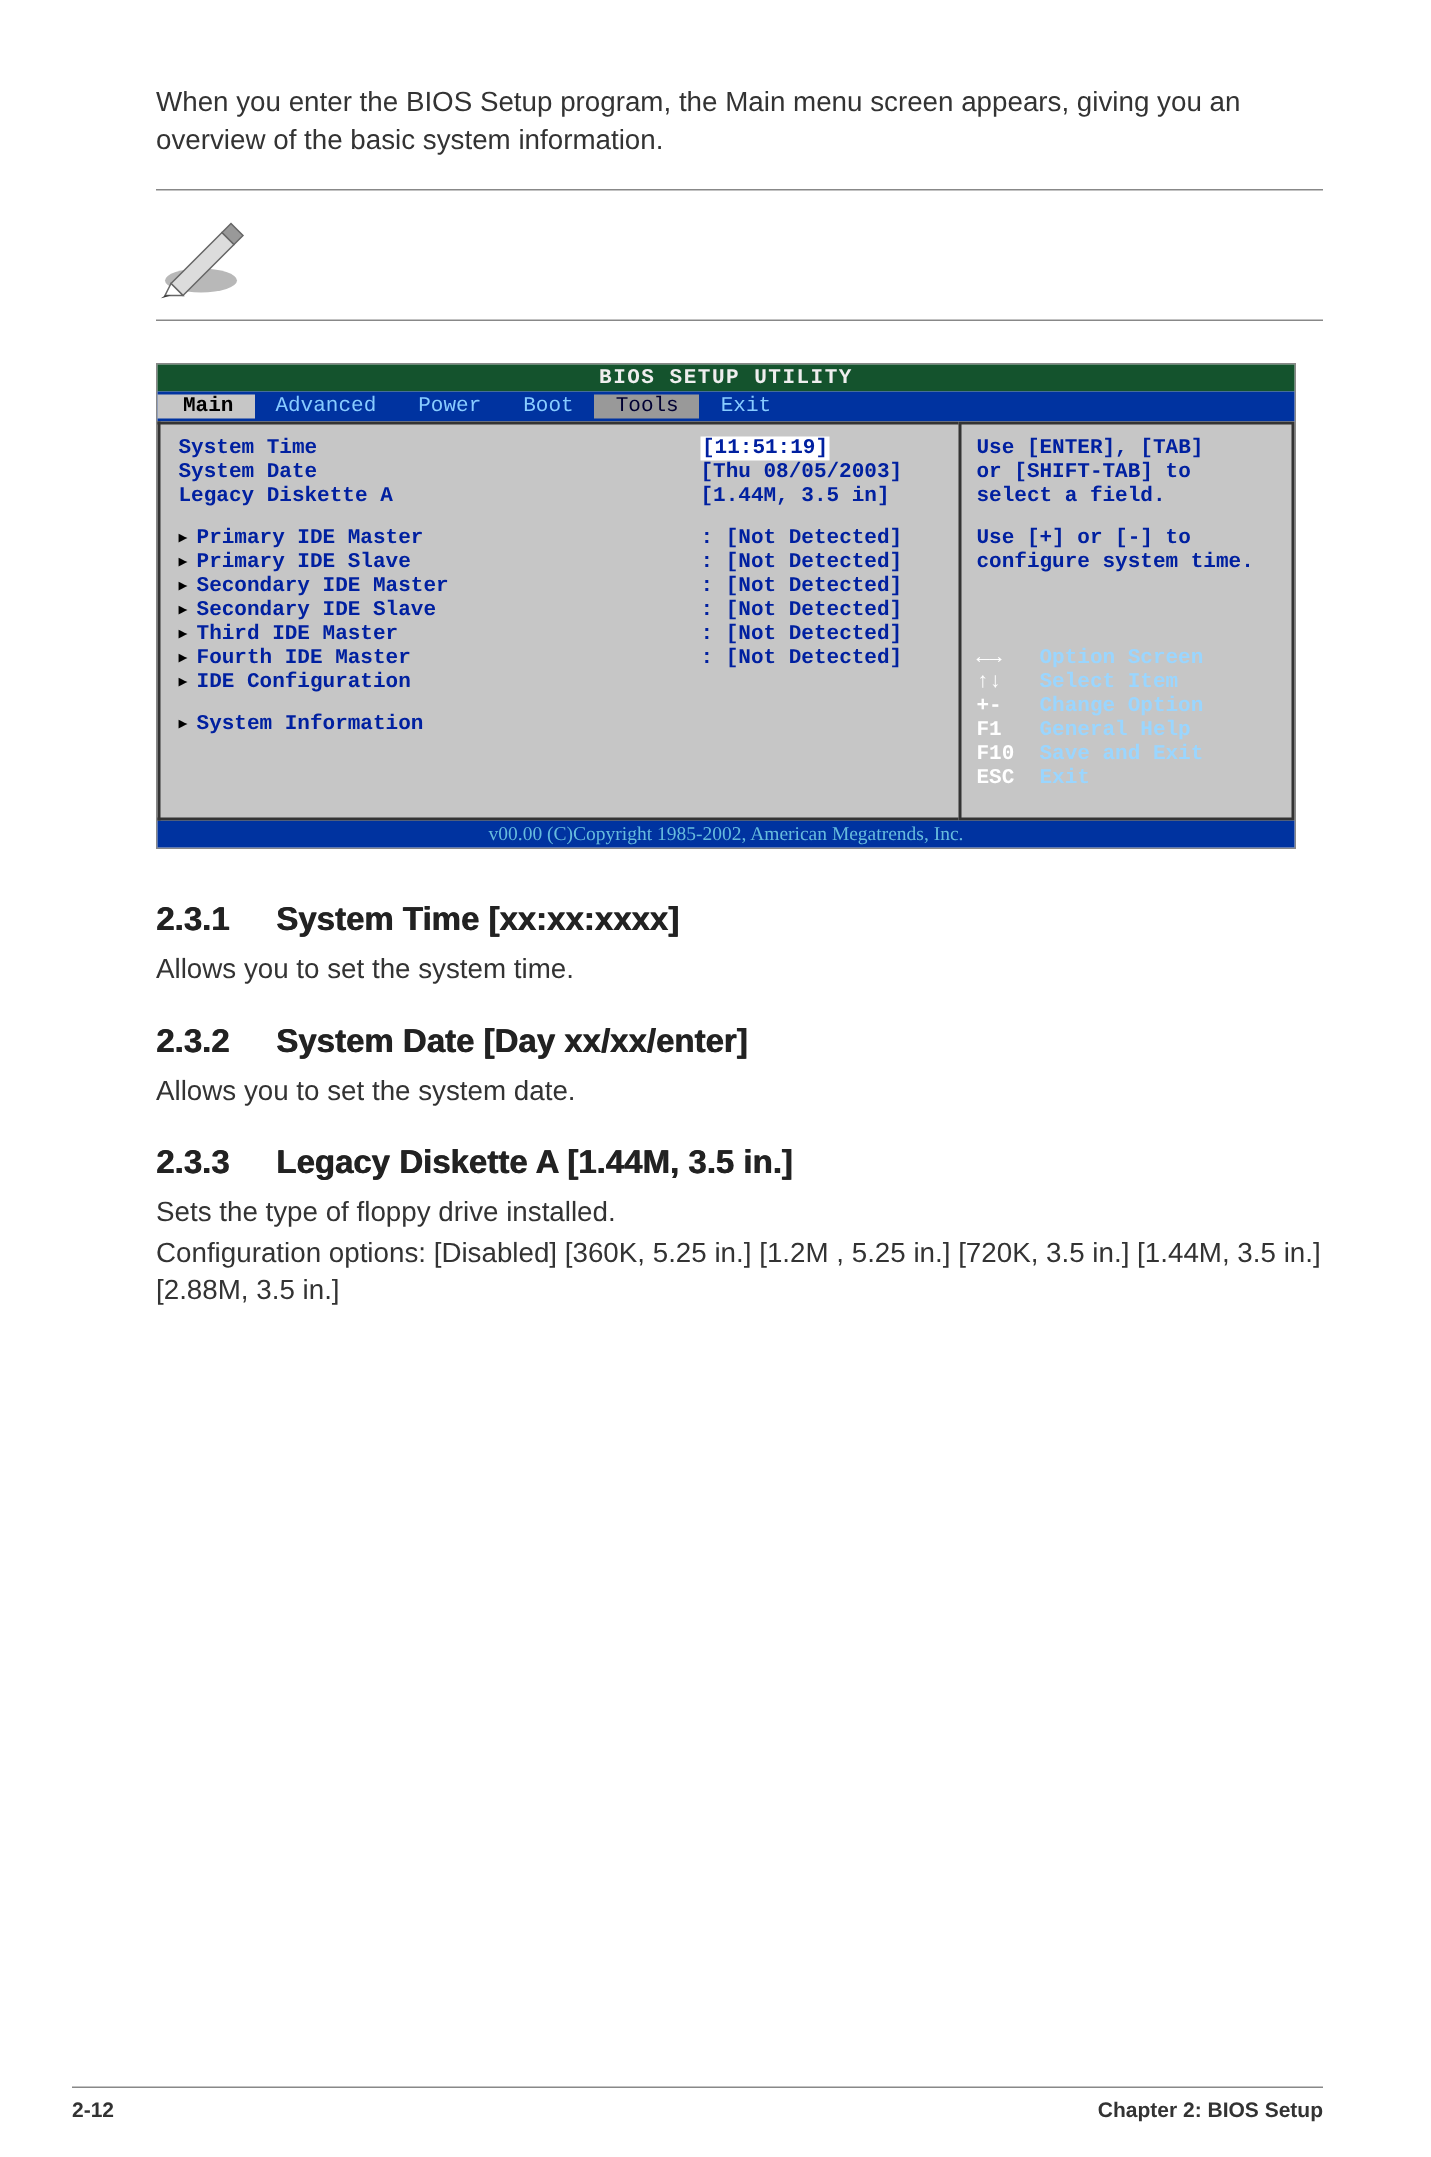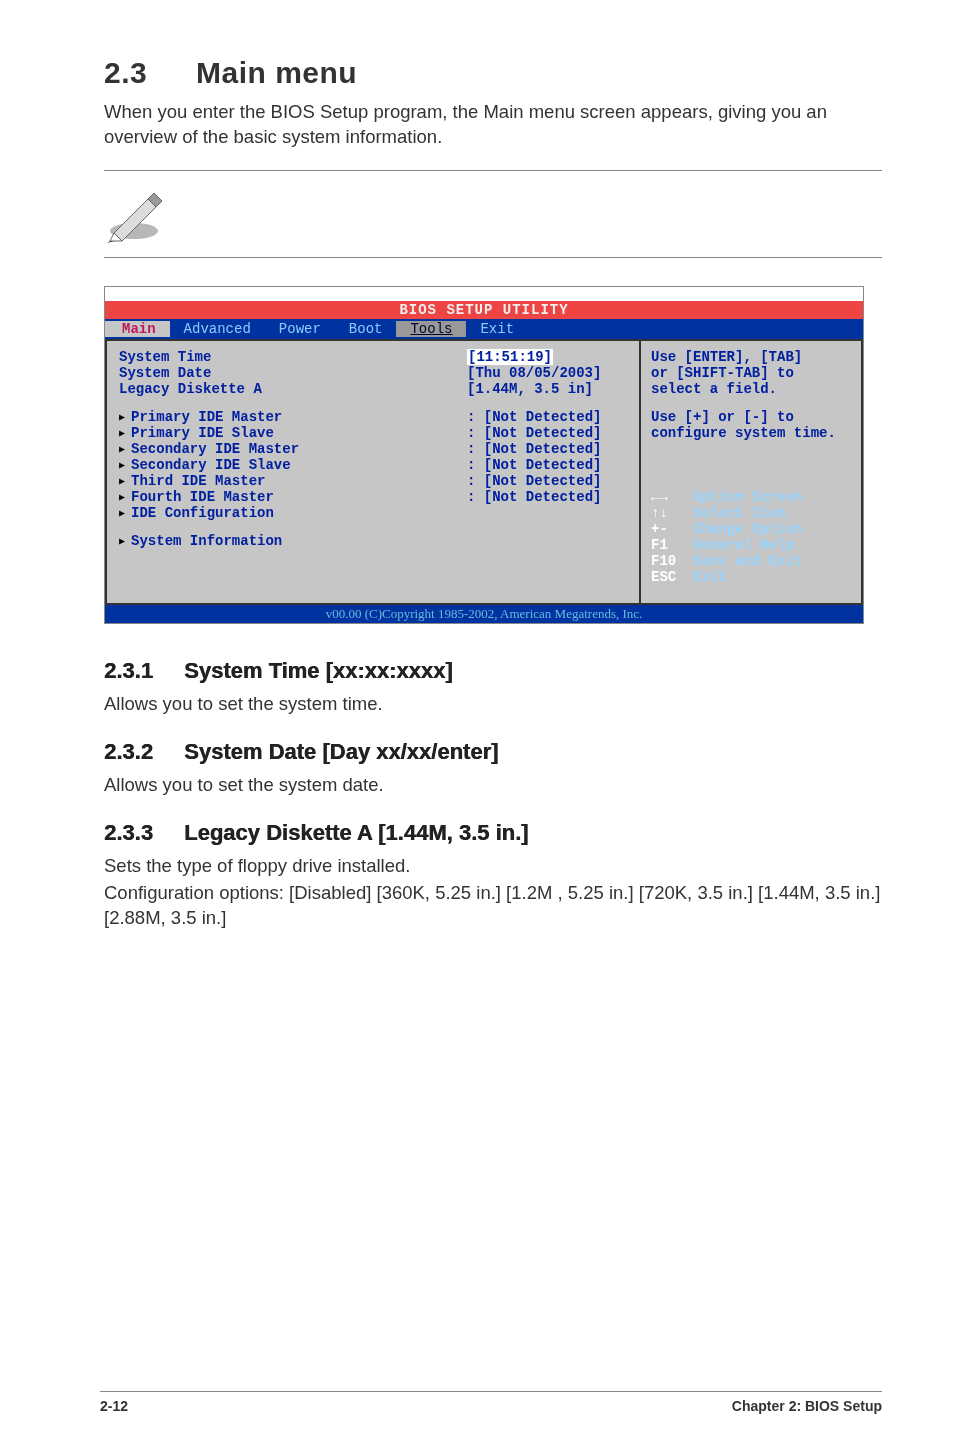--- a/index.html
+++ b/index.html
@@ -6,75 +6,72 @@
   html, body { width: 954px; background: #fff; font-family: "Helvetica Neue", Arial, sans-serif; color: #222; }
   .page { padding: 56px 72px 30px 104px; position: relative; min-height: 1438px; }
   h1.section { font-family: "Verdana", "Arial Black", sans-serif; font-weight: 800; font-size: 30px; color: #333; letter-spacing: 0.5px; margin-bottom: 10px; }
   h1.section .num { display:inline-block; width: 92px; }
   p.body { font-size: 18.5px; line-height: 1.35; color: #333; margin-bottom: 18px; }
   .note { display:flex; align-items:center; border-top:1px solid #888; border-bottom:1px solid #888; padding: 14px 0; margin: 20px 0 28px 0; }
   .note svg { flex-shrink:0; margin-right: 18px; }
   .note-text { font-size: 18px; line-height:1.35; color:#333; }
 
   .bios { width: 760px; font-family: "Courier New", monospace; font-size: 14px; background:#fff; border:1px solid #888; margin-bottom: 34px; }
-  .bios-titlebar { background:#ef4444; color:#eee; font-weight:bold; text-align:center; line-height:18px; height:18px; font-size:14px; letter-spacing:1px;margin-top:14px; }
+  .bios-titlebar { background:#14532d; color:#eee; font-weight:bold; text-align:center; line-height:18px; height:18px; font-size:14px; letter-spacing:1px; }
   .bios-menubar { background:#0033a0; color:#aab; height:20px; display:flex; align-items:center; }
   .bios-tab { padding: 0 14px; color:#8cf; cursor: default; }
-  .bios-tab.active { background:#c6c6c6; color:#be185d; font-weight:bold;padding-left:17px; }
+  .bios-tab.active { background:#c6c6c6; color:#000000; font-weight:bold;padding-left:17px; }
   .bios-body { display:flex; background:#c6c6c6; }
   .bios-left { flex: 1; border:2px solid #333; border-right:none; padding: 8px 12px 18px 12px; color:#0020a0; font-weight:bold; }
   .bios-right { width: 224px; border:2px solid #333; padding: 8px 10px 18px 10px; color:#0020a0; font-weight:bold; }
   .bios-row { display:flex; }
   .bios-label { flex:1; }
   .bios-val { width: 200px; padding-left: 40px; }
   .bios-time .bios-val, .bios-date .bios-val, .bios-legacy .bios-val { color:#fff; }
   .bios-time .bios-timeval { color:#0020a0; background:#fff; padding:0 1px; }
   .bios-item { display:flex; align-items:center; }
   .bios-item .tri { color:#000; margin-right:6px; font-size:10px; }
   .bios-help-top { color:#0020a0; margin-bottom:14px; }
   .bios-help-keys { color:#fff; margin-top:48px; font-weight:bold;}
   .bios-help-keys .kline { display:flex; }
   .bios-help-keys .kkey { width:42px; color:#fff; }
   .bios-help-keys .kdesc { color:#c6e; }
   .bios-help-keys .kdesc.norm { color:#9ad6ff; font-weight:bold; }
   .bios-footer { background:#0033a0; color:#6bd; text-align:center; height:18px; line-height:18px; font-size:13px;font-family:Liberation Serif, serif; }
 
   h2.sub { font-family: "Trebuchet MS", "Verdana", sans-serif; font-weight:700; font-size:22px; color:#222; margin: 22px 0 8px 0; text-shadow: 0.5px 0 0 #222; }
   h2.sub .snum { display:inline-block; width: 80px; }
-  .footer { position:absolute; bottom:24px; left:0; right:0; border-top:1px solid #888; margin: 0 72px 0 100px; padding-top:6px; display:flex; justify-content:space-between; font-family: "Trebuchet MS", sans-serif; font-weight:700; font-size:14px; color:#333; }
+  .footer { position:absolute; bottom:24px; left:0; right:0; border-top:1px solid #888; margin: 0 72px 0 48px; padding-top:6px; display:flex; justify-content:space-between; font-family: "Trebuchet MS", sans-serif; font-weight:700; font-size:14px; color:#333; }
 </style>
 </head>
 <body>
 
 <div class="page">
 
-  <h1 class="section">
-    <span class="num">2.3</span><span>Main menu</span>
-  </h1>
 
   <p class="body">When you enter the BIOS Setup program, the Main menu screen appears, giving you an overview of the basic system information.</p>
 
   <div class="note">
     <svg width="64" height="58" viewBox="0 0 64 58">
       <ellipse cx="30" cy="46" rx="24" ry="8" fill="#b8b8b8"></ellipse>
       <path d="M10 48 L44 14 L52 22 L18 56 Z" fill="#dcdcdc" stroke="#666" stroke-width="1"></path>
       <path d="M44 14 L50 8 L58 16 L52 22 Z" fill="#999" stroke="#666" stroke-width="1"></path>
       <path d="M10 48 L6 56 L18 56 Z" fill="#fff" stroke="#666" stroke-width="1"></path>
       <path d="M6 56 L3 58 L10 56 Z" fill="#333"></path>
     </svg>
   </div>
 
   <div class="bios">
     <div class="bios-titlebar">BIOS SETUP UTILITY</div>
     <div class="bios-menubar">
       <span class="bios-tab active">Main</span>
       <span class="bios-tab">Advanced</span>
       <span class="bios-tab">Power</span>
       <span class="bios-tab">Boot</span>
-      <span class="bios-tab" style="background:#999;color:#003;text-decoration:underline;">Tools</span>
+      <span class="bios-tab" style="background:#999;color:#003;">Tools</span>
       <span class="bios-tab">Exit</span>
     </div>
     <div class="bios-body">
       <div class="bios-left">
         <div class="bios-row bios-time">
           <span class="bios-label">System Time</span>
           <span class="bios-val"><span class="bios-timeval">[11:51:19]</span></span>
         </div>
         <div class="bios-row bios-date">
           <span class="bios-label">System Date</span>

